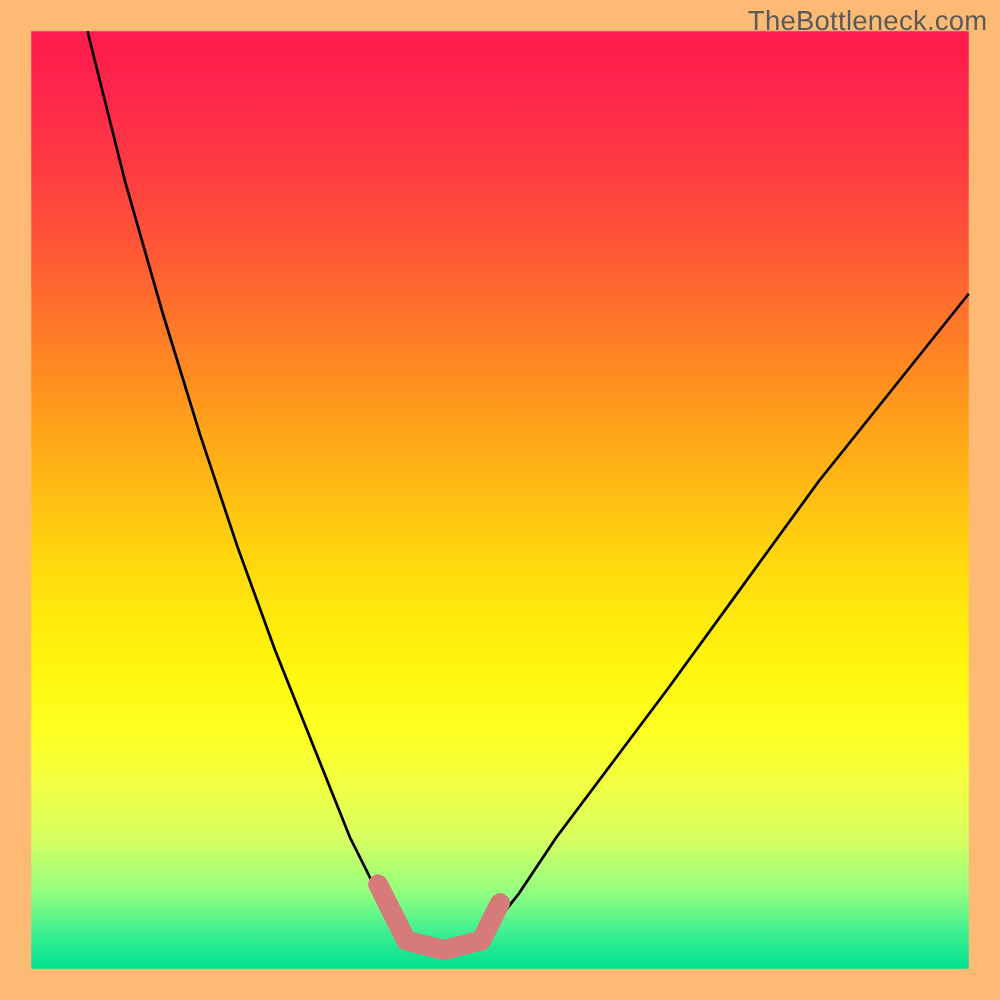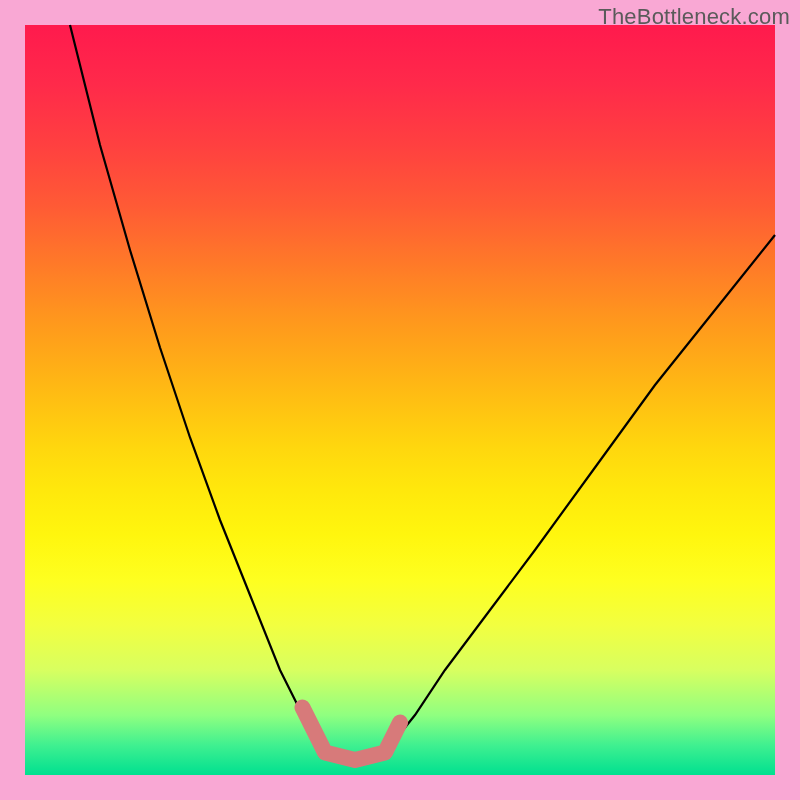--- a/index.html
+++ b/index.html
@@ -8,21 +8,21 @@
     width: 800px;
     height: 800px;
     background: #000;
     overflow: hidden;
     font-family: Arial, Helvetica, sans-serif;
   }
   .frame {
     position: relative;
     width: 800px;
     height: 800px;
-    background: #f9a8d4;
+    background: #fdba74;
   }
   .plot-bg {
     position: absolute;
     left: 25px;
     top: 25px;
     width: 750px;
     height: 750px;
     background: linear-gradient(to bottom,
       #ff1a4d 0%,
       #ff2a4a 8%,

